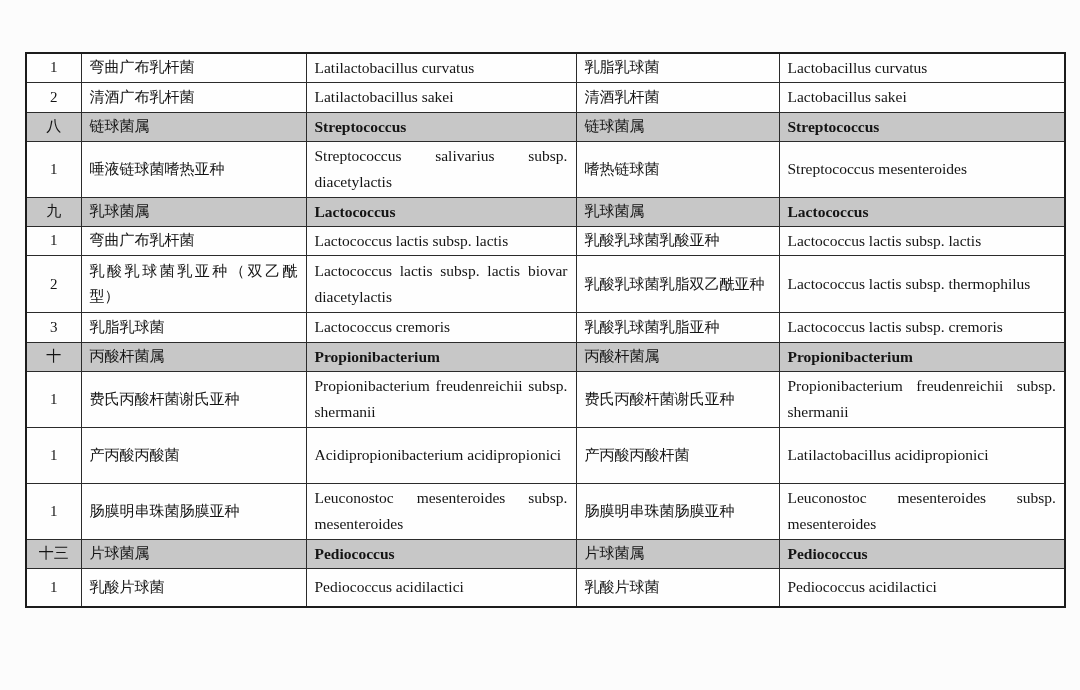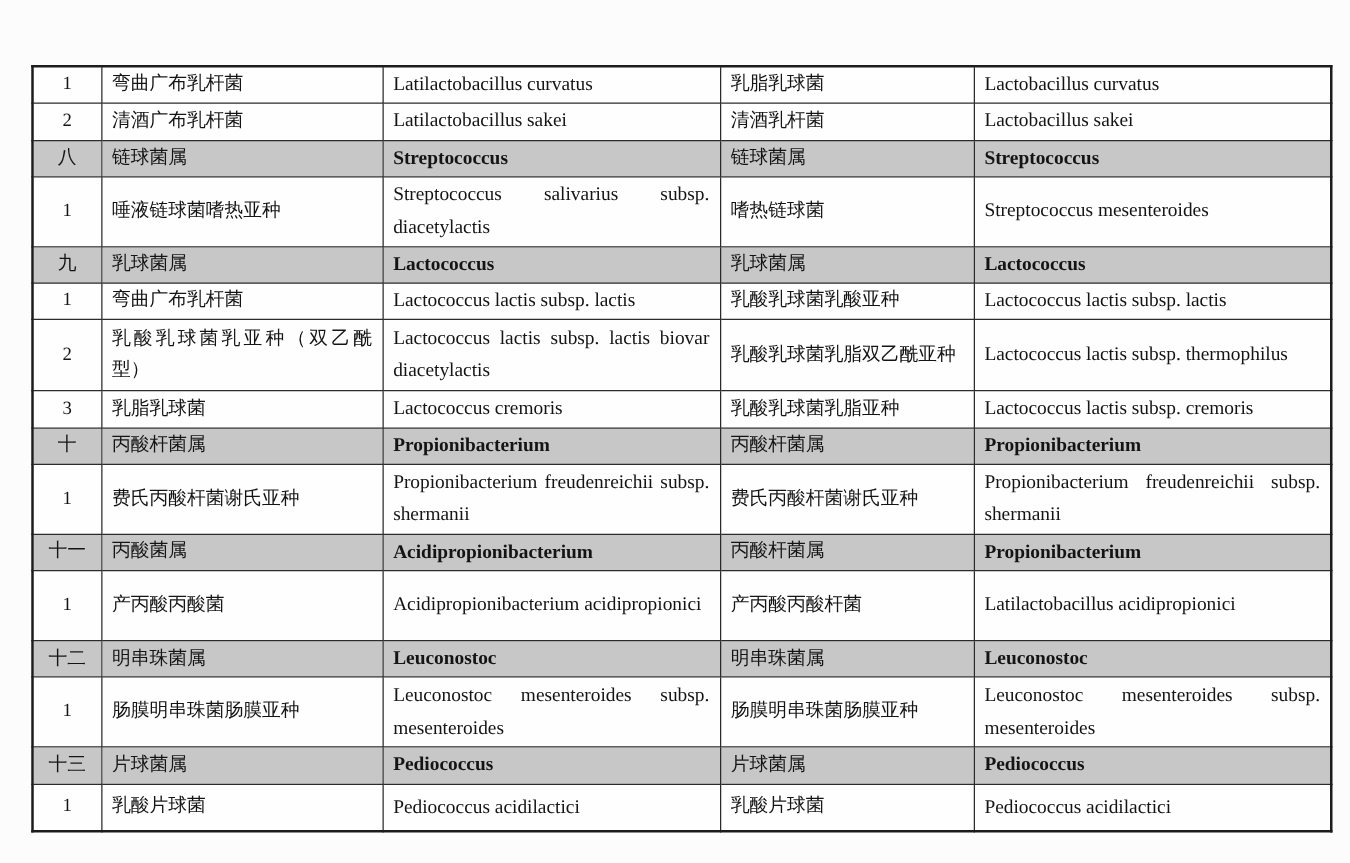--- a/index.html
+++ b/index.html
@@ -127,40 +127,26 @@
           <td class="cn">丙酸杆菌属</td>
           <td class="latin"><span class="it">Propionibacterium</span></td>
         </tr>
         <tr class="item" style="height: 55px;">
           <td class="no">1</td>
           <td class="cn">费氏丙酸杆菌谢氏亚种</td>
           <td class="latin"><span class="it">Propionibacterium freudenreichii</span><span class="up"> subsp. </span><span class="it">shermanii</span></td>
           <td class="cn">费氏丙酸杆菌谢氏亚种</td>
           <td class="latin"><span class="it">Propionibacterium freudenreichii</span><span class="up"> subsp. </span><span class="it">shermanii</span></td>
         </tr>
-        <tr class="section" style="height: 28px;">
-          <td class="no">十一</td>
-          <td class="cn">丙酸菌属</td>
-          <td class="latin"><span class="it">Acidipropionibacterium</span></td>
-          <td class="cn">丙酸杆菌属</td>
-          <td class="latin"><span class="it">Propionibacterium</span></td>
-        </tr>
         <tr class="item" style="height: 56px;">
           <td class="no">1</td>
           <td class="cn">产丙酸丙酸菌</td>
           <td class="latin"><span class="it">Acidipropionibacterium acidipropionici</span></td>
           <td class="cn">产丙酸丙酸杆菌</td>
           <td class="latin"><span class="it">Latilactobacillus acidipropionici</span></td>
-        </tr>
-        <tr class="section" style="height: 28px;">
-          <td class="no">十二</td>
-          <td class="cn">明串珠菌属</td>
-          <td class="latin"><span class="it">Leuconostoc</span></td>
-          <td class="cn">明串珠菌属</td>
-          <td class="latin"><span class="it">Leuconostoc</span></td>
         </tr>
         <tr class="item" style="height: 56px;">
           <td class="no">1</td>
           <td class="cn">肠膜明串珠菌肠膜亚种</td>
           <td class="latin"><span class="it">Leuconostoc mesenteroides</span><span class="up"> subsp. </span><span class="it">mesenteroides</span></td>
           <td class="cn">肠膜明串珠菌肠膜亚种</td>
           <td class="latin"><span class="it">Leuconostoc mesenteroides</span><span class="up"> subsp. </span><span class="it">mesenteroides</span></td>
         </tr>
         <tr class="section" style="height: 28px; margin-left: 32px;">
           <td class="no">十三</td>

